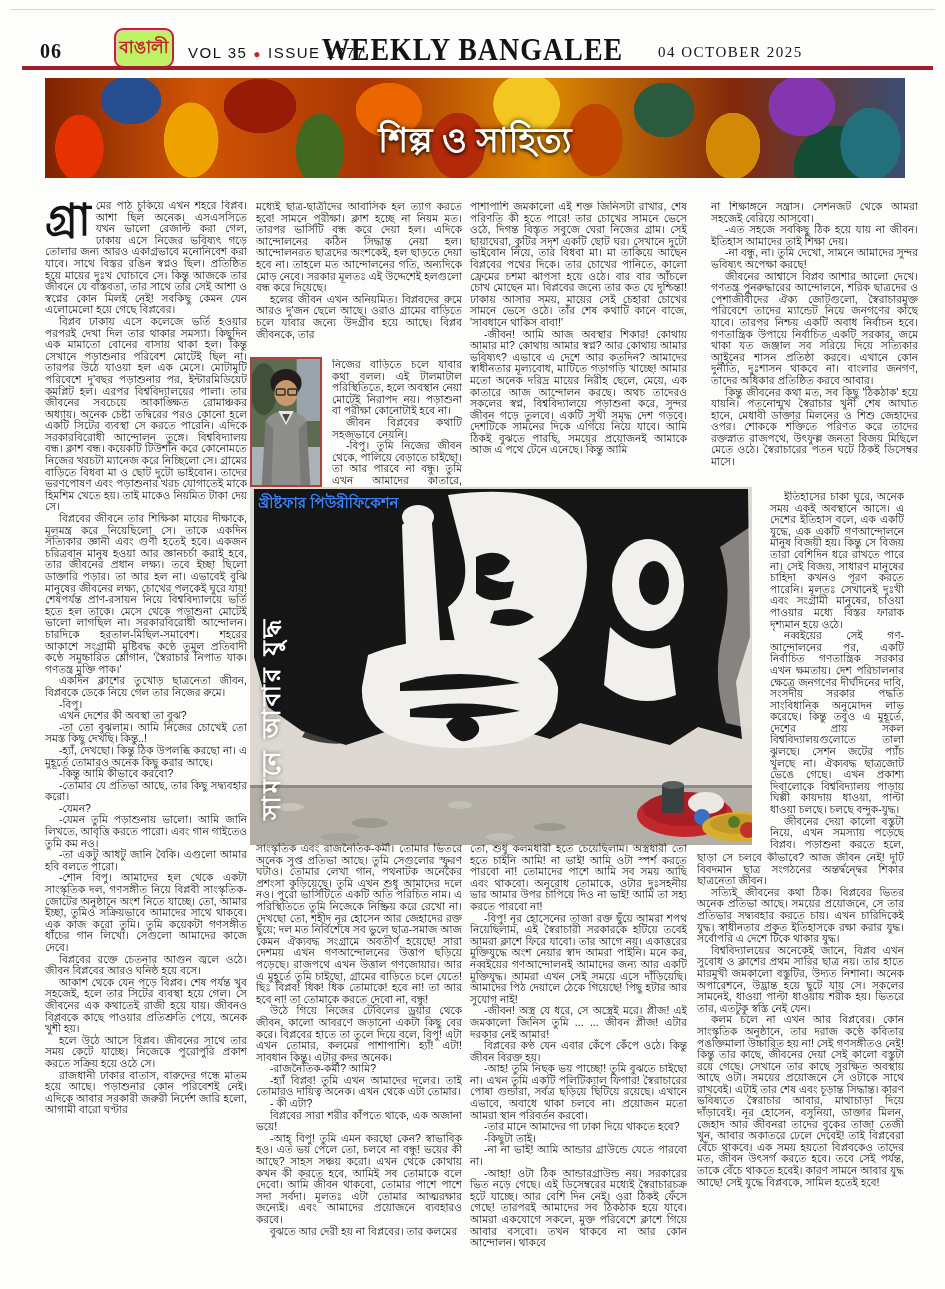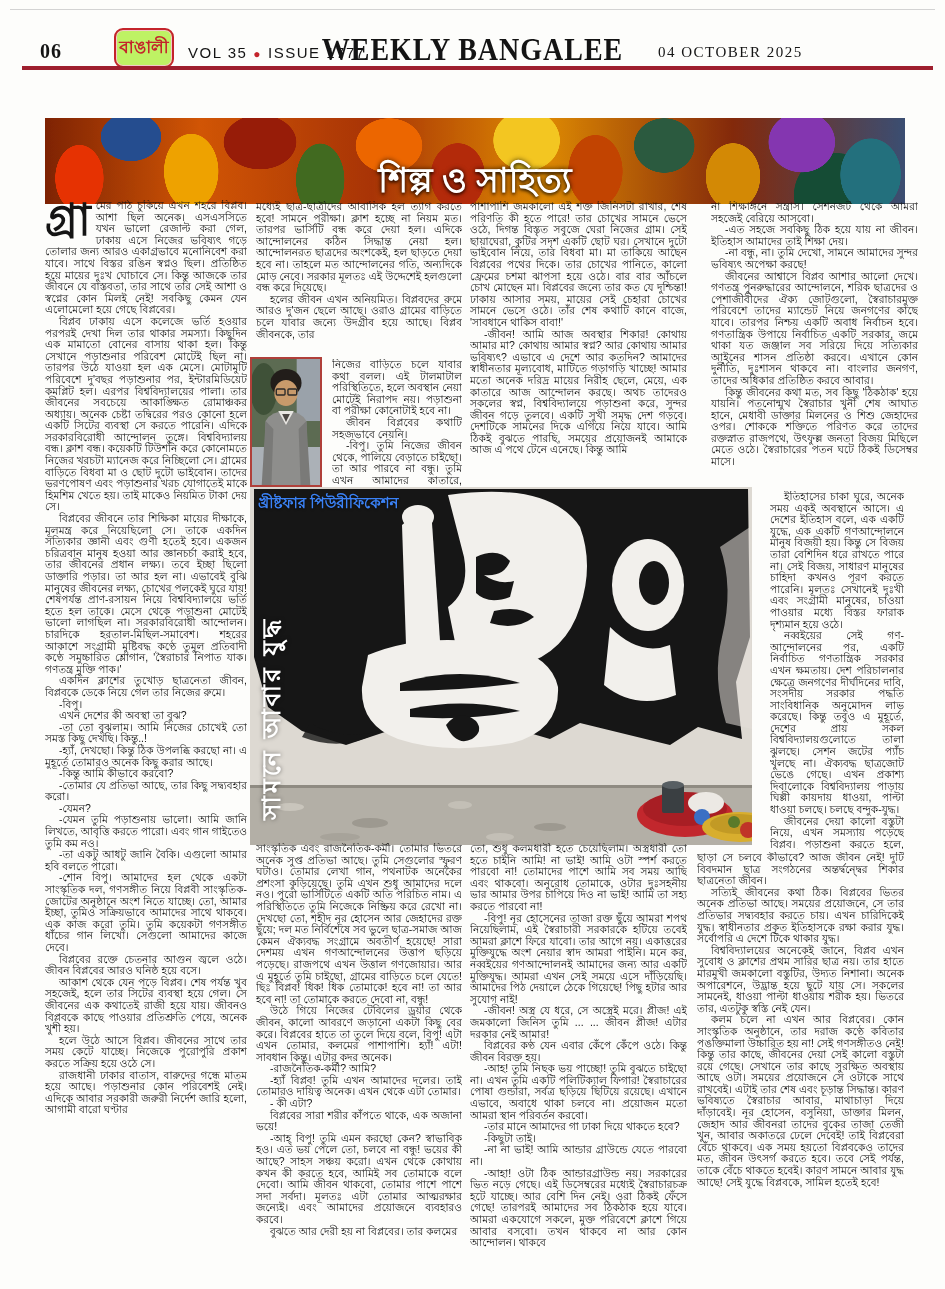--- a/index.html
+++ b/index.html
@@ -16,38 +16,38 @@
   .volissue{position:absolute;left:188px;top:44px;font-family:Liberation Sans, sans-serif;
             font-size:15px;letter-spacing:1.5px;white-space:nowrap;}
   .volissue .dot{color:#c4242b;font-size:12px;padding:0 6px;}
   .paper-title{position:absolute;left:50%;top:34px;transform:translateX(-50%) scaleY(1.12);
                font-family:"Liberation Serif",serif;font-weight:bold;font-size:28px;letter-spacing:1px;}
   .dateline{position:absolute;left:622px;top:44px;font-family:"Liberation Serif",serif;
             font-size:15px;letter-spacing:1.5px;margin-left:36px;}
   .mastrule{position:absolute;left:22px;top:66px;width:911px;height:4px;background:#9e1f2e;}
 
   
-  .banner{position:absolute;left:45px;top:78px;width:860px;height:86px;overflow:hidden;
+  .banner{position:absolute;left:45px;top:78px;width:860px;height:100px;overflow:hidden;
     background:
       radial-gradient(40px 55px at 4% 70%, #cf3a12 0 60%, transparent 61%),
       radial-gradient(50px 40px at 10% 22%, #2e4f86 0 60%, transparent 61%),
       radial-gradient(45px 62px at 17% 62%, #e0a11a 0 60%, transparent 61%),
       radial-gradient(60px 45px at 25% 28%, #8a2413 0 60%, transparent 61%),
       radial-gradient(40px 60px at 32% 72%, #47692c 0 60%, transparent 61%),
       radial-gradient(55px 45px at 40% 32%, #d96a14 0 60%, transparent 61%),
       radial-gradient(45px 55px at 48% 68%, #a33117 0 60%, transparent 61%),
       radial-gradient(55px 50px at 56% 26%, #e8c23a 0 60%, transparent 61%),
       radial-gradient(45px 60px at 64% 62%, #b24a12 0 60%, transparent 61%),
       radial-gradient(50px 45px at 72% 32%, #335a44 0 60%, transparent 61%),
       radial-gradient(45px 55px at 80% 68%, #c7891c 0 60%, transparent 61%),
       radial-gradient(55px 50px at 88% 28%, #7d3da2 0 60%, transparent 61%),
       radial-gradient(50px 60px at 96% 66%, #2f6f7a 0 60%, transparent 61%),
       radial-gradient(70px 70px at 92% 90%, #1f4d3a 0 60%, transparent 61%),
       linear-gradient(90deg,#75290f,#c05a17 18%,#9a3a14 38%,#d08a1a 58%,#7a2f16 80%,#40506e);
-    filter:saturate(1.15) contrast(1.05);margin-top:40px;}
+    filter:saturate(1.15) contrast(1.05);}
   .banner-title{position:absolute;left:0;right:0;top:36px;text-align:center;color:#ffffff;
     font-weight:bold;font-size:34px;text-shadow:0 0 5px rgba(0,0,0,.75),0 2px 3px rgba(0,0,0,.5);}
 
   
   .col{position:absolute;text-align:justify;font-size:10.5px;line-height:11.6px;overflow:hidden;}
   .col p{margin:0;text-indent:14px;}
   .cont p:first-child{text-indent:0;}
   .dropcap{float:left;font-weight:bold;font-size:44px;line-height:38px;padding:1px 5px 0 0;}
 
   

